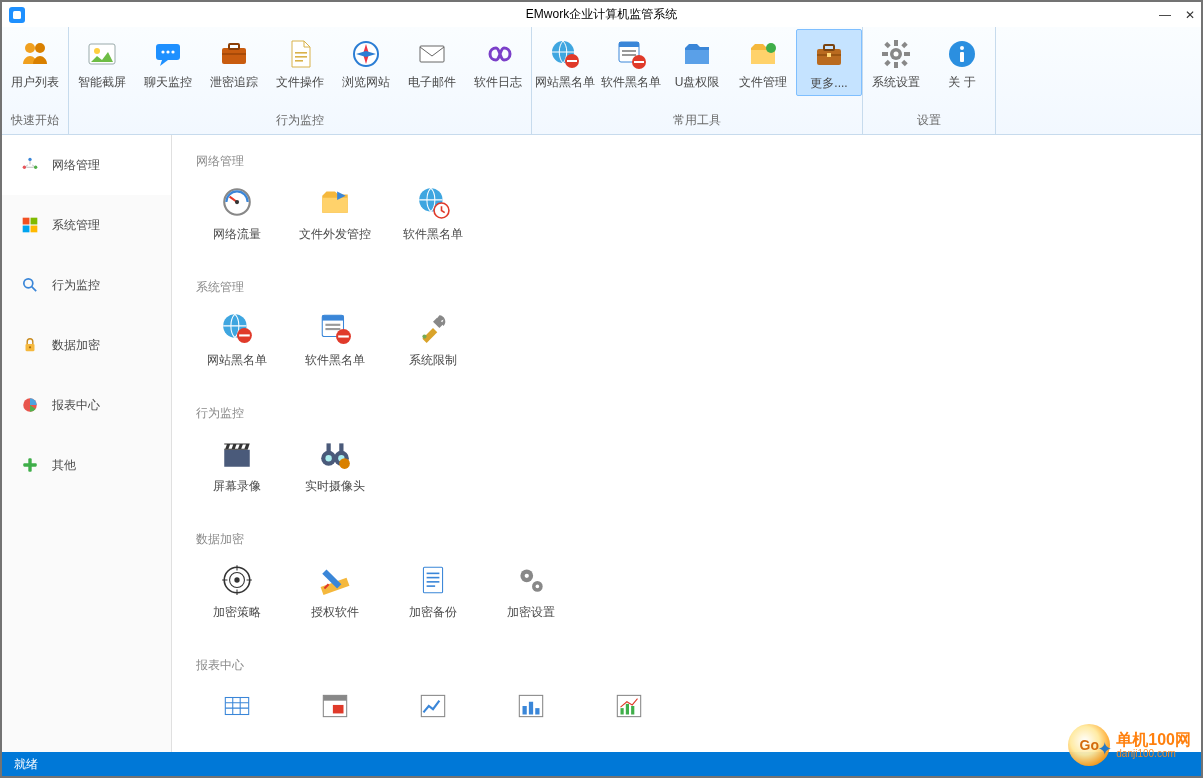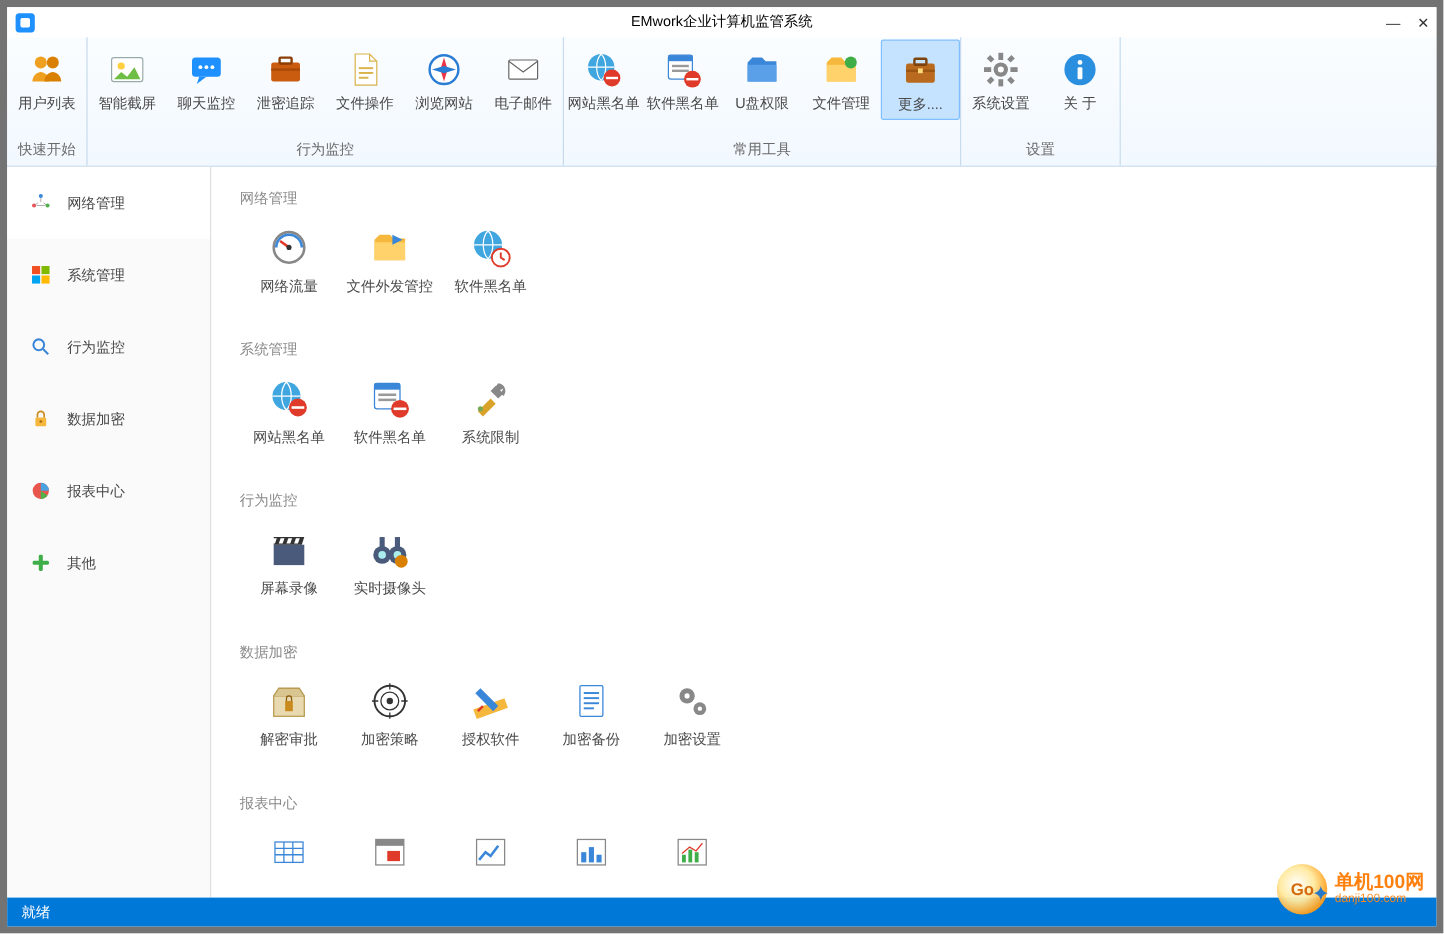--- a/index.html
+++ b/index.html
@@ -1,17 +1,17 @@
 <!DOCTYPE html>
 <html><head>
 <meta charset="utf-8">
 <style>
   html,body{margin:0;padding:0;font-family:"Microsoft YaHei","Segoe UI",Arial,sans-serif;font-size:12px;color:#333;background:#fff;}
   *{box-sizing:border-box;}
-  .window{width:1203px;height:778px;display:flex;flex-direction:column;border:6px solid #737373;position:relative;background:#fff;}
+  .window{width:1203px;height:778px;display:flex;flex-direction:column;border:2px solid #737373;position:relative;background:#fff;}
   .titlebar{height:25px;background:#fff;display:flex;align-items:center;justify-content:space-between;padding:0 6px;}
   .titlebar-left{display:flex;align-items:center;gap:6px;}
   .title-text{position:absolute;left:50%;transform:translateX(-50%);top:4px;color:#000;}
   .win-controls{display:flex;gap:14px;align-items:center;}
   .win-controls span{cursor:default;font-weight:normal;color:#333;}
   .ribbon{height:108px;background:linear-gradient(to bottom,#fafdff 0%,#f2f8ff 100%);border-bottom:1px solid #c7dbed;display:flex;}
   .ribbon-group{display:flex;flex-direction:column;border-right:1px solid #c7dbed;padding-bottom:3px;}
   .ribbon-items{display:flex;flex:1;align-items:flex-start;padding-top:2px;}
   .ribbon-item{width:66px;display:flex;flex-direction:column;align-items:center;padding:3px 2px;cursor:default;}
   .ribbon-item.selected{background:#c5e3ff;border:1px solid #7fbfff;border-radius:2px;}
@@ -20,21 +20,21 @@
   .group-title{text-align:center;color:#6a6a6a;padding:2px 0;}
   .workspace{flex:1;display:flex;overflow:hidden;}
   .sidebar{width:170px;background:#fafafa;border-right:1px solid #e0e0e0;}
   .side-item{height:60px;display:flex;align-items:center;gap:12px;padding-left:18px;cursor:default;}
   .side-item.active{background:#fff;}
   .side-item .ic{width:20px;height:20px;display:flex;align-items:center;justify-content:center;}
   .side-item .lbl{color:#484848;}
   .content{flex:1;overflow-y:auto;overflow-x:hidden;}
   .content-inner{padding:14px 24px 30px 24px;}
   .section-title{color:#8a8a8a;margin:4px 0 10px 0;}
-  .tiles{display:flex;gap:2px;margin-bottom:32px;}
+  .tiles{display:flex;gap:16px;margin-bottom:32px;}
   .tile{width:82px;display:flex;flex-direction:column;align-items:center;padding:4px 2px;cursor:default;}
   .tile .ic{width:36px;height:36px;display:flex;align-items:center;justify-content:center;margin-bottom:6px;}
   .tile .lbl{color:#4a4a4a;white-space:nowrap;}
   .statusbar{height:24px;background:#0078d7;color:#fff;display:flex;align-items:center;padding-left:12px;font-size:12px;}
   .watermark{position:absolute;right:10px;bottom:10px;display:flex;align-items:center;gap:6px;opacity:.95;}
   .watermark .logo{width:42px;height:42px;border-radius:50%;background:radial-gradient(circle at 40% 40%,#fff 0%,#ffea9f 40%,#ff9e1b 72%,#e87400 100%);display:flex;align-items:center;justify-content:center;position:relative;}
   .watermark .logo:after{content:"✦";position:absolute;right:-2px;top:14px;color:#1c72c5;font-size:18px;}
   .watermark .wmtxt{display:flex;flex-direction:column;line-height:1.1;}
   .wmmain{color:#ff7a00;font-weight:bold;font-size:16px;}
   .wmsub{color:#ff8a1a;font-size:10px;}
@@ -140,20 +140,28 @@
           </div>
           <div class="ribbon-item">
             <span class="ic">
               <svg width="32" height="32" viewBox="0 0 32 32">
                 <rect x="4" y="8" width="24" height="16" rx="1" fill="#fff" stroke="#666"></rect>
                 <path d="M4 9l12 9 12-9" fill="none" stroke="#666"></path>
               </svg>
             </span>
             <span class="lbl">电子邮件</span>
           </div>
+          <div class="ribbon-item">
+            <span class="ic">
+              <svg width="32" height="32" viewBox="0 0 32 32">
+                <path d="M8 16c0-4 3-6 6-6 4 0 4 12 8 12 3 0 6-2 6-6s-3-6-6-6c-4 0-4 12-8 12-3 0-6-2-6-6z" fill="none" stroke="#7b3fc9" stroke-width="3"></path>
+              </svg>
+            </span>
+            <span class="lbl">软件日志</span>
+          </div>
         </div>
         <div class="group-title">行为监控</div>
       </div>
       <div class="ribbon-group">
         <div class="ribbon-items">
           <div class="ribbon-item">
             <span class="ic">
               <svg width="32" height="32" viewBox="0 0 32 32">
                 <circle cx="14" cy="14" r="11" fill="#3fa6e0"></circle>
                 <path d="M3 14h22M14 3c5 5 5 17 0 22M14 3c-5 5-5 17 0 22" stroke="#fff" fill="none"></path>
@@ -413,31 +421,20 @@
                 </svg>
               </span>
               <span class="lbl">实时摄像头</span>
             </div>
           </div>
           <div class="section-title">数据加密</div>
           <div class="tiles">
             <div class="tile">
               <span class="ic">
                 <svg width="34" height="34" viewBox="0 0 32 32">
-                  <rect x="4" y="12" width="24" height="16" fill="#e8d9b0" stroke="#b89a50"></rect>
-                  <path d="M4 12l4-6h16l4 6" fill="#d9c590" stroke="#b89a50"></path>
-                  <rect x="13" y="16" width="6" height="8" fill="#c98a1e"></rect>
-                  <path d="M14 16v-2a2 2 0 014 0v2" fill="none" stroke="#8a5a0e"></path>
-                </svg>
-              </span>
-              <span class="lbl">解密审批</span>
-            </div>
-            <div class="tile">
-              <span class="ic">
-                <svg width="34" height="34" viewBox="0 0 32 32">
                   <circle cx="16" cy="16" r="12" fill="#fff" stroke="#333" stroke-width="1.5"></circle>
                   <circle cx="16" cy="16" r="7" fill="none" stroke="#333"></circle>
                   <circle cx="16" cy="16" r="2.5" fill="#333"></circle>
                   <g stroke="#333">
                     <path d="M16 2v5M16 25v5M2 16h5M25 16h5"></path>
                   </g>
                 </svg>
               </span>
               <span class="lbl">加密策略</span>
             </div>

